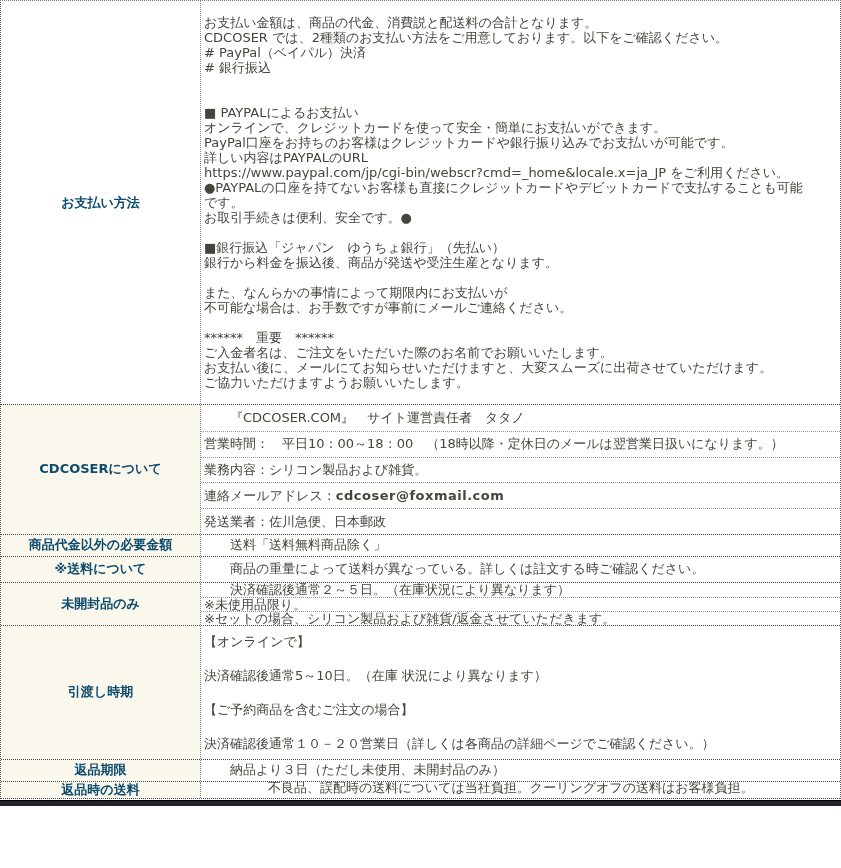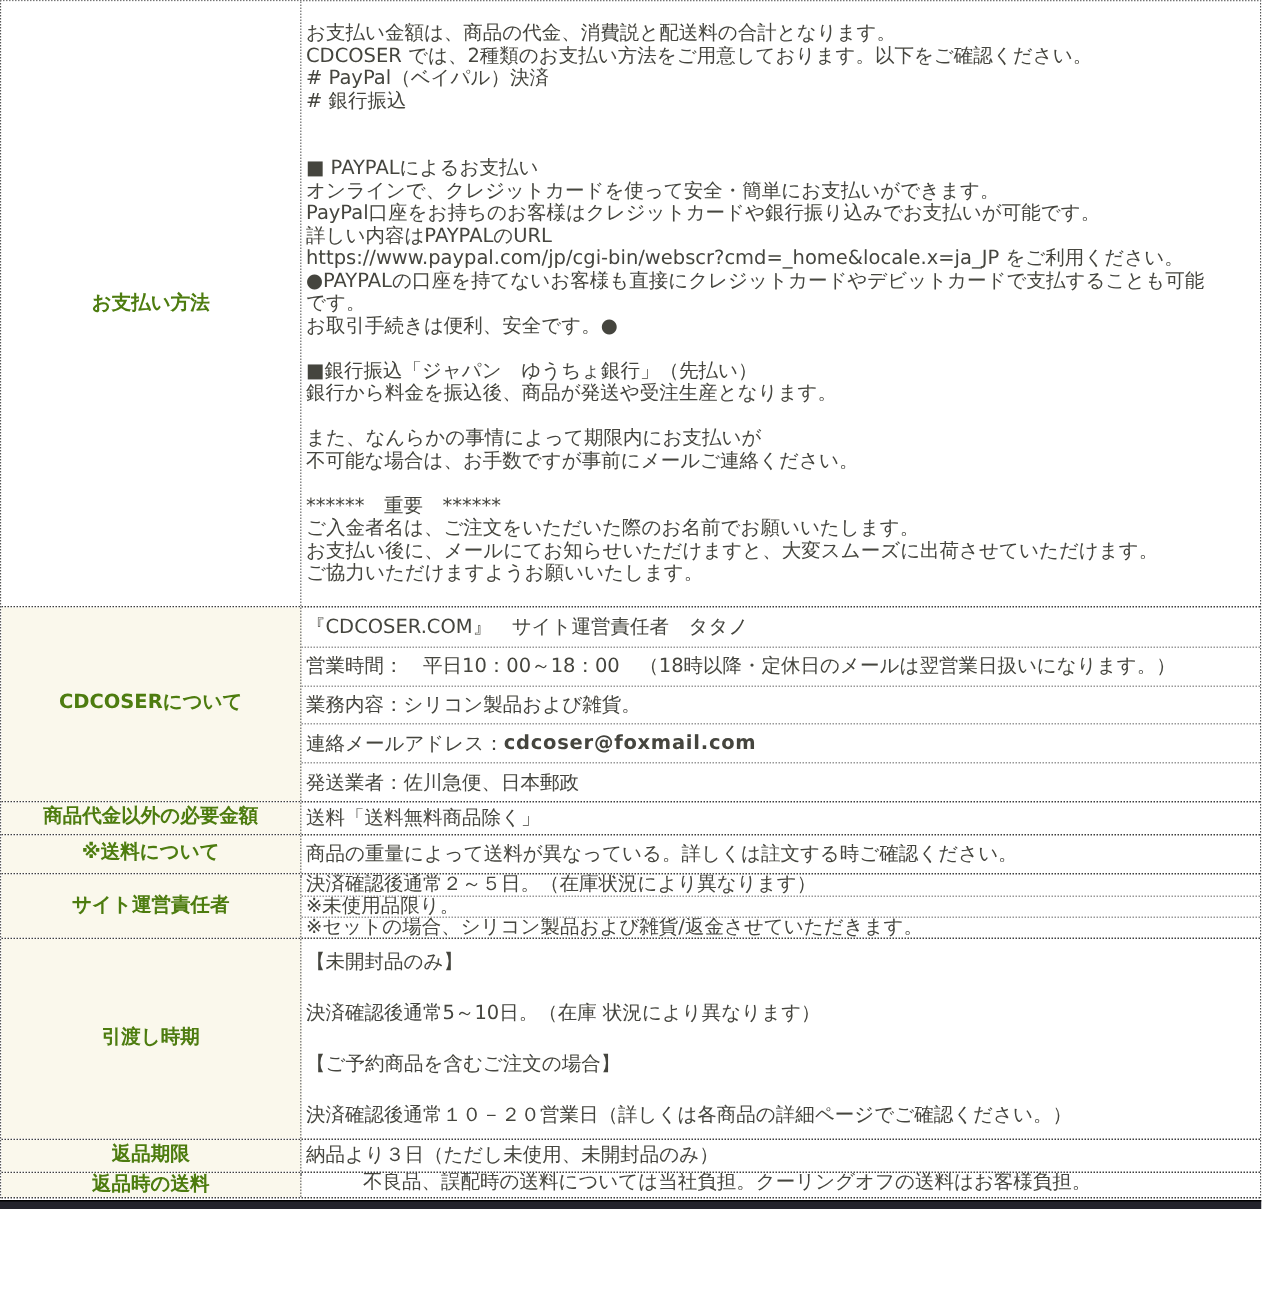--- a/index.html
+++ b/index.html
@@ -21,35 +21,35 @@
   .row {
     display:grid;
     grid-template-columns:200px 1fr;
     border-bottom:1px dotted #3f3f3f;
   }
   .label-cell {
     background:#faf8ec;
     border-right:1px dotted #888;
     display:flex; align-items:center; justify-content:center;
     font-weight:bold;
-    color:#4d7c0f;
+    color:#0c4a6e;
     text-align:center;
     line-height:16px;
     padding:0 4px;
   }
   .label-white { background:#ffffff; }
   .content { display:flex; flex-direction:column; min-width:0; }
   .sub-cell {
     border-top:1px dotted #999;
     display:flex; align-items:center;
     padding-left:3px;
     white-space:nowrap;
     overflow:hidden;
   }
-  .sub-cell:first-child { border-top:none; }
+  .sub-cell:first-child { border-top:none;margin-left:26px; }
   .lines-cell {
     white-space:pre-wrap;
     padding:14px 3px;
   }
   
   .r-pay .lines-cell  { min-height:392px; line-height:15px; }
   .r-about .sub-cell  { height:25.8px; }
   .r-fees .sub-cell   { height:21px;text-align:right; }
   .r-ship .sub-cell   { height:25px; }
   .r-defect .cell-wrap{ border-top:none; padding:4px 3px 3px; line-height:16px; white-space:normal; }
@@ -136,35 +136,35 @@
       <div class="label-cell">
         <span>※送料について</span>
       </div>
       <div class="content">
         <div class="sub-cell">商品の重量によって送料が異なっている。詳しくは註文する時ご確認ください。</div>
       </div>
     </section>
 
     <section class="row r-defect">
       <div class="label-cell">
-        <span>サイト運営責任者</span>
+        <span>未開封品のみ</span>
       </div>
       <div class="content">
         <div class="sub-cell tight">決済確認後通常２～５日。（在庫状況により異なります）</div>
         <div class="sub-cell tight">※未使用品限り。</div>
         <div class="sub-cell tight">※セットの場合、シリコン製品および雑貨/返金させていただきます。</div>
       </div>
     </section>
 
     <section class="row r-deliver">
       <div class="label-cell">
         <span>引渡し時期</span>
       </div>
       <div class="content">
-        <div class="lines-cell">【未開封品のみ】
+        <div class="lines-cell">【オンラインで】
 
 決済確認後通常5～10日。（在庫 状況により異なります）
 
 【ご予約商品を含むご注文の場合】
 
 決済確認後通常１０－２０営業日（詳しくは各商品の詳細ページでご確認ください。）</div>
       </div>
     </section>
 
 

